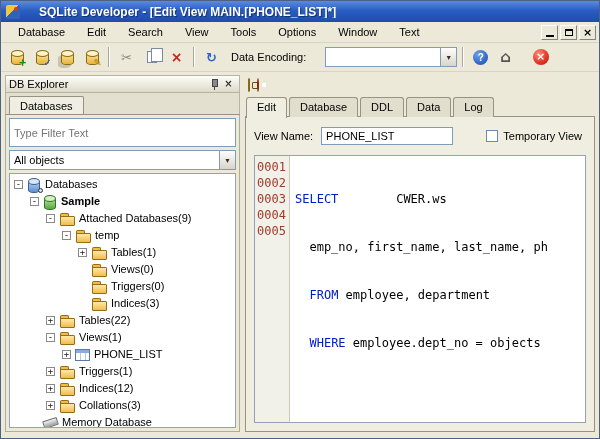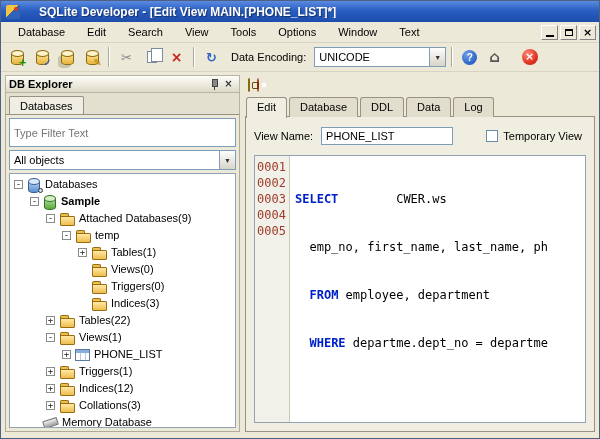--- a/index.html
+++ b/index.html
@@ -20,21 +20,21 @@
   .menu-spacer{flex:1;}
   .mdi-btn{width:17px;height:15px;margin:3px 1px 0;background:#ece9d8;border:1px solid;border-color:#fff #848484 #848484 #fff;display:flex;align-items:center;justify-content:center;}
   .g-min{width:8px;height:2px;background:#000;margin-top:7px;}
   .g-restore{width:8px;height:7px;border:1px solid #000;border-top-width:2px;}
   .g-close{font:bold 11px/11px "DejaVu Sans",sans-serif;}
 
   
   .toolbar{height:29px;flex:none;display:flex;align-items:center;padding:1px 4px;gap:2px;border-bottom:1px solid #d8d4c4;}
   .tbtn{width:23px;height:23px;flex:none;display:flex;align-items:center;justify-content:center;position:relative;border:1px solid transparent;}
   .tsep{width:2px;height:20px;flex:none;border-left:1px solid #aca899;border-right:1px solid #fff;margin:0 3px;}
-  .tb-label{margin:0 6px 0 6px;white-space:nowrap;}
+  .tb-label{margin:0 17px 0 6px;white-space:nowrap;}
   .combo{height:20px;background:#fff;border:1px solid #7f9db9;display:flex;align-items:center;padding-left:4px;}
   .combo .cval{flex:1;white-space:nowrap;overflow:hidden;}
   .carrow{width:16px;height:100%;flex:none;margin-left:auto;background:linear-gradient(#fefefe,#d8d4c8);border-left:1px solid #7f9db9;display:flex;align-items:center;justify-content:center;font-size:7px;color:#333;}
   .enc-combo{width:132px;}
 
   .db-shape{width:14px;height:15px;position:relative;}
   .db-shape::before{content:"";position:absolute;left:1px;top:2px;width:11px;height:11px;background:linear-gradient(180deg,#ffec9a,#e6b33e);border:1px solid #8a6914;border-radius:5px/3px;}
   .db-shape::after{content:"";position:absolute;left:1px;top:0;width:11px;height:5px;background:#fff3c8;border:1px solid #8a6914;border-radius:50%;}
   .db-shadow::before{box-shadow:-3px 3px 0 #c9c4ae;}
   .badge{position:absolute;right:0;bottom:0;font:bold 10px/10px "DejaVu Sans",sans-serif;}
@@ -47,21 +47,21 @@
   .help-circle{width:15px;height:15px;border-radius:50%;background:radial-gradient(circle at 35% 30%,#6fa0e8,#2a62c6 70%);color:#fff;font:bold 10px/15px "Liberation Sans",sans-serif;text-align:center;}
   .home-glyph{font:bold 15px/15px "DejaVu Sans",sans-serif;color:#555;}
   .stop-circle{width:16px;height:16px;border-radius:50%;background:radial-gradient(circle at 35% 30%,#ff8a7a,#e03322 60%,#b01e10);color:#fff;font:bold 11px/15px "DejaVu Sans",sans-serif;text-align:center;}
 
   
   .main{flex:1;display:flex;padding:3px 4px 6px;min-height:0;}
 
   
   .left-panel{width:235px;flex:none;display:flex;flex-direction:column;min-height:0;}
   .panel-header{height:18px;flex:none;display:flex;align-items:center;padding:0 3px;background:linear-gradient(#fdfdfa,#dedac8);border:1px solid #b8b4a2;}
-  .ph-title{flex:1;font-weight:bold;}
+  .ph-title{flex:1;}
   .ph-btn{width:15px;height:14px;display:flex;align-items:center;justify-content:center;color:#333;}
   .pin-glyph{position:relative;width:10px;height:12px;}
   .pin-glyph::before{content:"";position:absolute;left:3px;top:1px;width:4px;height:6px;background:#888;border:1px solid #444;}
   .pin-glyph::after{content:"";position:absolute;left:5px;top:8px;width:1px;height:4px;background:#444;}
   .ph-close{font:bold 10px/10px "DejaVu Sans",sans-serif;}
   .ptab-row{height:21px;flex:none;display:flex;padding:3px 3px 0;background:#e4e0d0;border-left:1px solid #b8b4a2;border-right:1px solid #b8b4a2;}
   .ptab{padding:1px 10px 0;background:#f0eee2;border:1px solid #989284;border-bottom:none;border-radius:2px 2px 0 0;line-height:16px;}
   .left-body{flex:1;display:flex;flex-direction:column;border:1px solid #b0ac9a;border-top:1px solid #989284;padding:3px;min-height:0;background:#ece9d8;}
   .filter-input{height:29px;width:100%;flex:none;border:1px solid #7f9db9;padding:1px 4px;font:11px "Liberation Sans",sans-serif;margin-bottom:3px;}
   .scope-combo{width:100%;flex:none;margin-bottom:3px;}
@@ -106,21 +106,21 @@
   .vn-row{flex:none;display:flex;align-items:center;margin:2px 0 10px;}
   .vn-label{margin-right:8px;white-space:nowrap;}
   .vn-input{width:132px;height:18px;border:1px solid #7f9db9;padding:1px 4px;font:11px "Liberation Sans",sans-serif;}
   .chk-wrap{margin-left:auto;display:flex;align-items:center;gap:5px;padding-right:4px;}
   .checkbox{width:12px;height:12px;background:#fff;border:1px solid #6a8cae;flex:none;}
 
   .editor{flex:1;display:flex;background:#fff;border:1px solid #93a3b5;min-height:0;font:12px/16px "DejaVu Sans Mono",monospace;}
   .gutcol{width:35px;flex:none;background:#f1f1ea;border-right:1px solid #ccc9bc;color:#a03c28;padding:3px 0 0 2px;}
   .codecol{flex:1;padding:3px 0 0 5px;white-space:pre;overflow:hidden;}
   .gln,.cln{height:16px;}
-  .kw{color:#0020c8;font-weight:bold;}
+  .kw{color:#0020c8;font-weight:normal;}
 </style>
 </head>
 <body>
 
 <div class="window">
 
   <div class="titlebar">
     <span class="app-icon"></span>
     <span class="title-text">SQLite Developer - [Edit View MAIN.[PHONE_LIST]*]</span>
   </div>
@@ -171,21 +171,20 @@
       </span>
     <span class="tbtn">
         <span class="del-glyph">×</span>
       </span>
     <span class="tsep"></span>
     <span class="tbtn">
         <span class="refresh-glyph">↻</span>
       </span>
     <span class="tb-label">Data Encoding:</span>
     <span class="combo enc-combo">
-      <span class="cval">UNICODE</span>
       <span class="carrow">▼</span>
     </span>
     <span class="tsep"></span>
     <span class="tbtn">
         <span class="help-circle">?</span>
       </span>
     <span class="tbtn">
         <span class="home-glyph">⌂</span>
       </span>
     <span style="width:8px"></span>
@@ -327,21 +326,21 @@
             <div class="gln">0001</div>
             <div class="gln">0002</div>
             <div class="gln">0003</div>
             <div class="gln">0004</div>
             <div class="gln">0005</div>
           </div>
           <div class="codecol">
             <div class="cln"><span class="kw">SELECT</span><span>        CWER.ws</span></div>
             <div class="cln"><span>  emp_no, first_name, last_name, ph</span></div>
             <div class="cln"><span>  </span><span class="kw">FROM</span><span> employee, department</span></div>
-            <div class="cln"><span>  </span><span class="kw">WHERE</span><span> departme.dept_no = departme</span></div>
+            <div class="cln"><span>  </span><span class="kw">WHERE</span><span> employee.dept_no = objects</span></div>
             <div class="cln"></div>
           </div>
         </div>
       </div>
     </div>
 
   </div>
 </div>
 
 </body></html>

